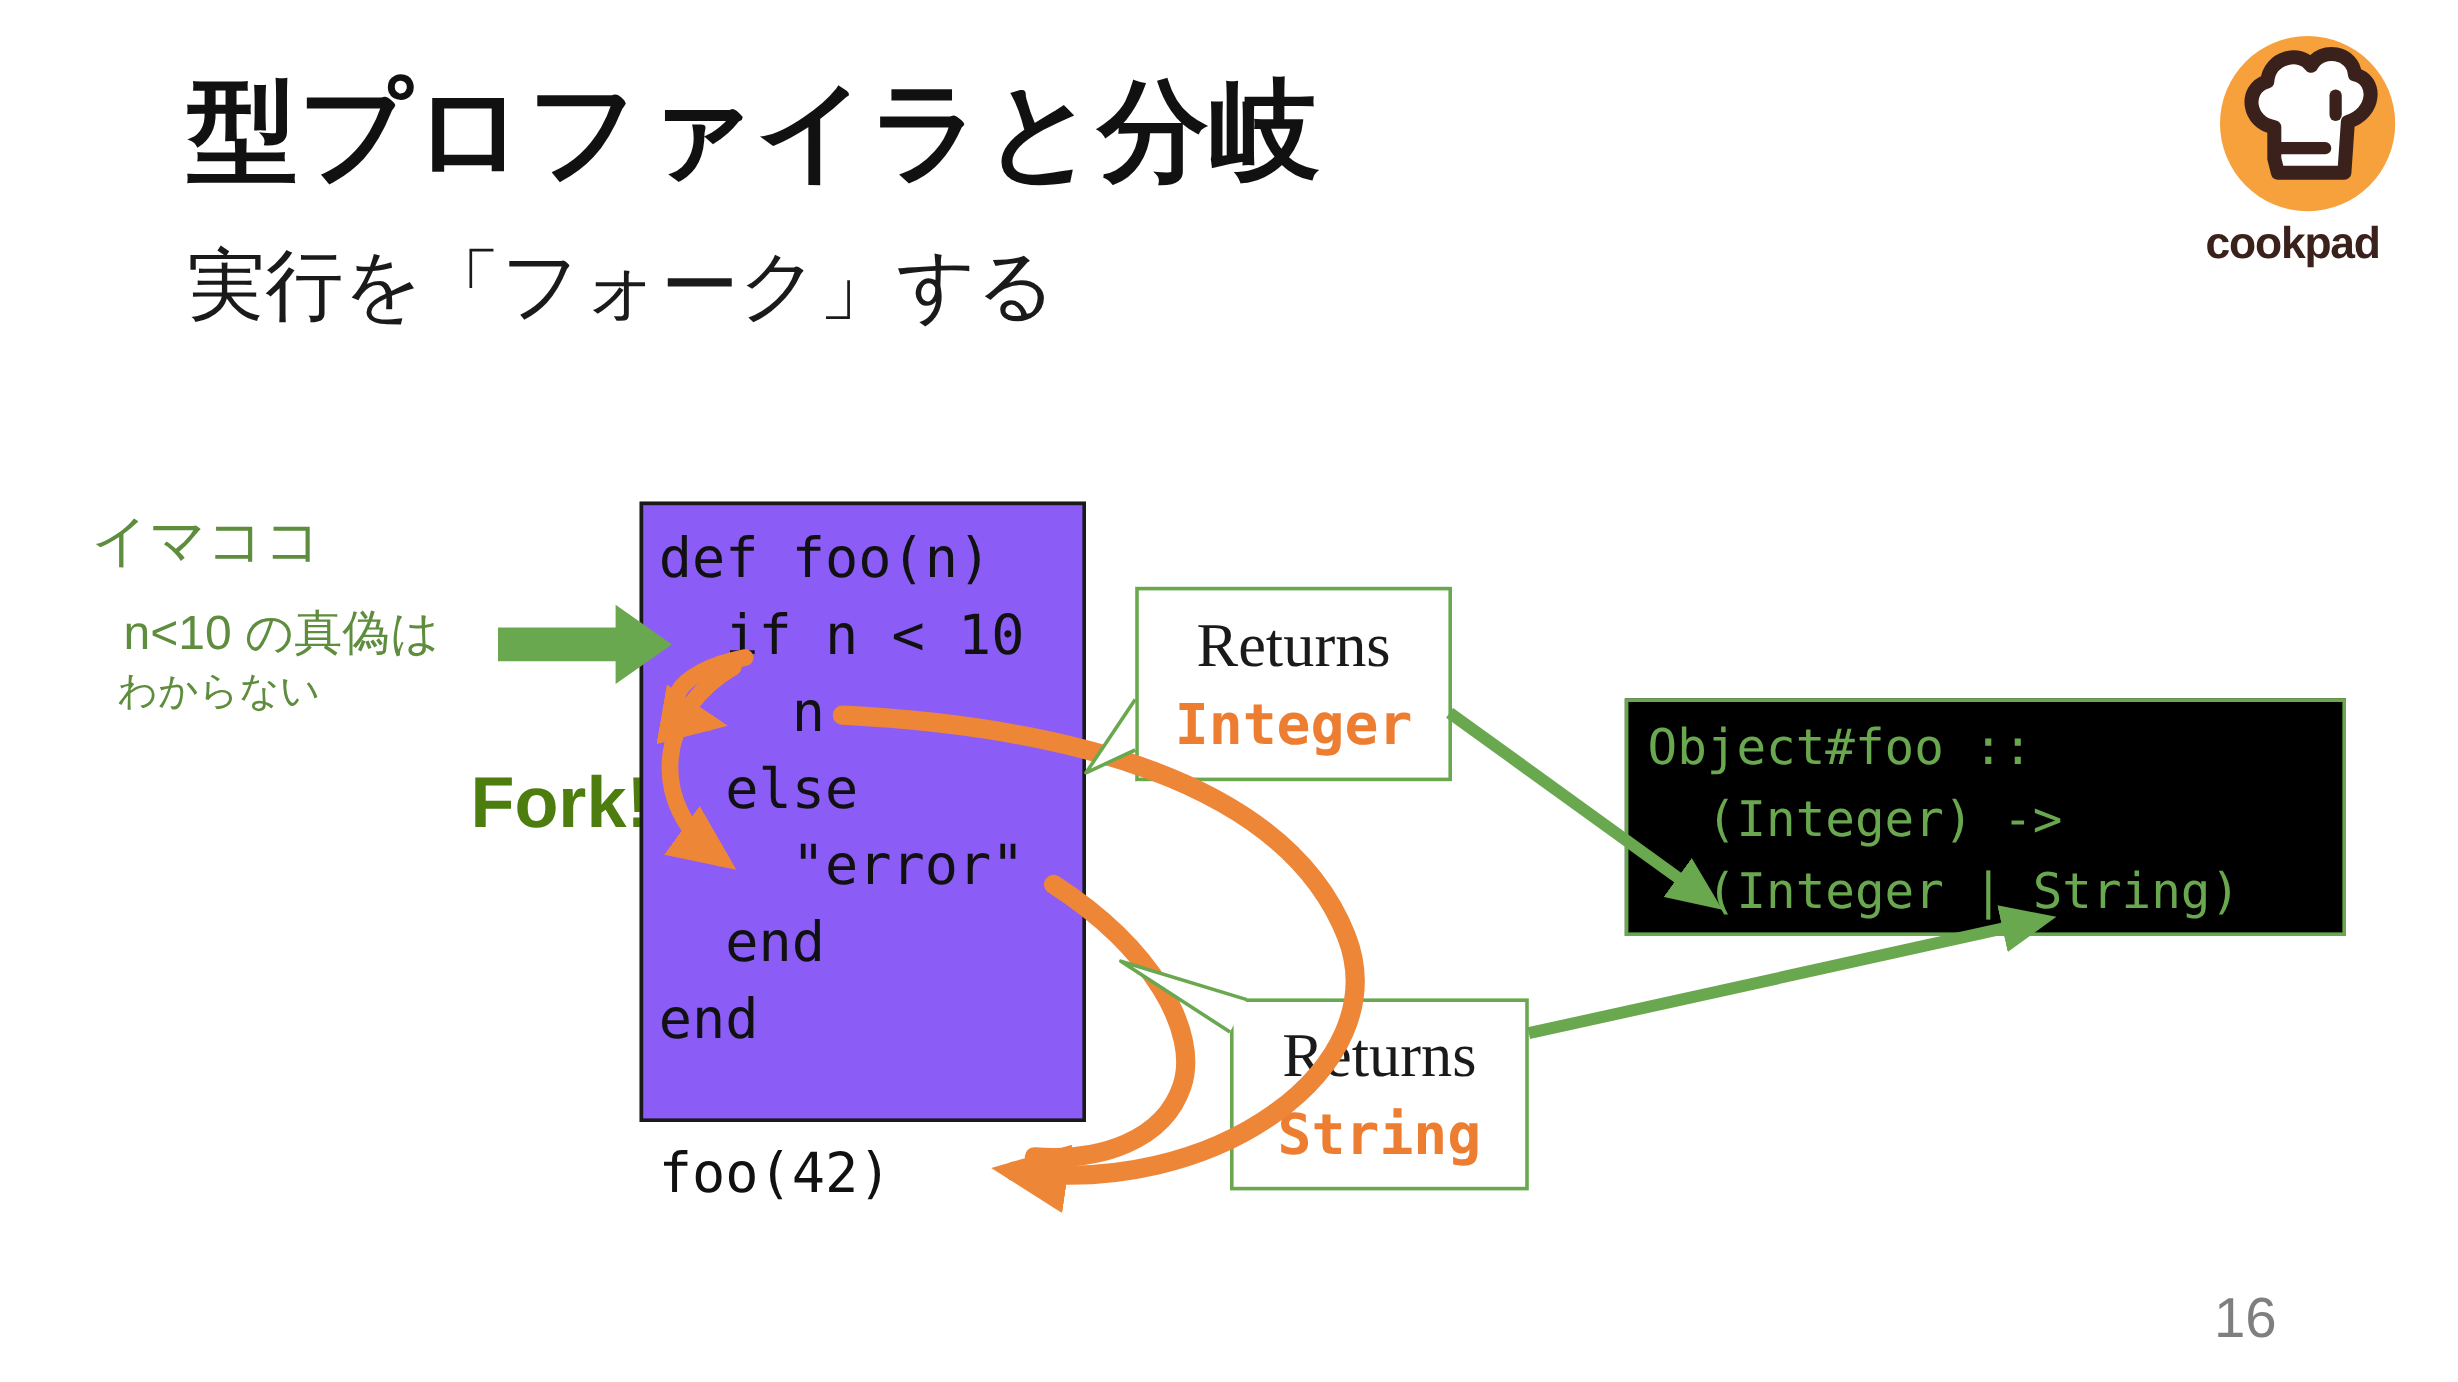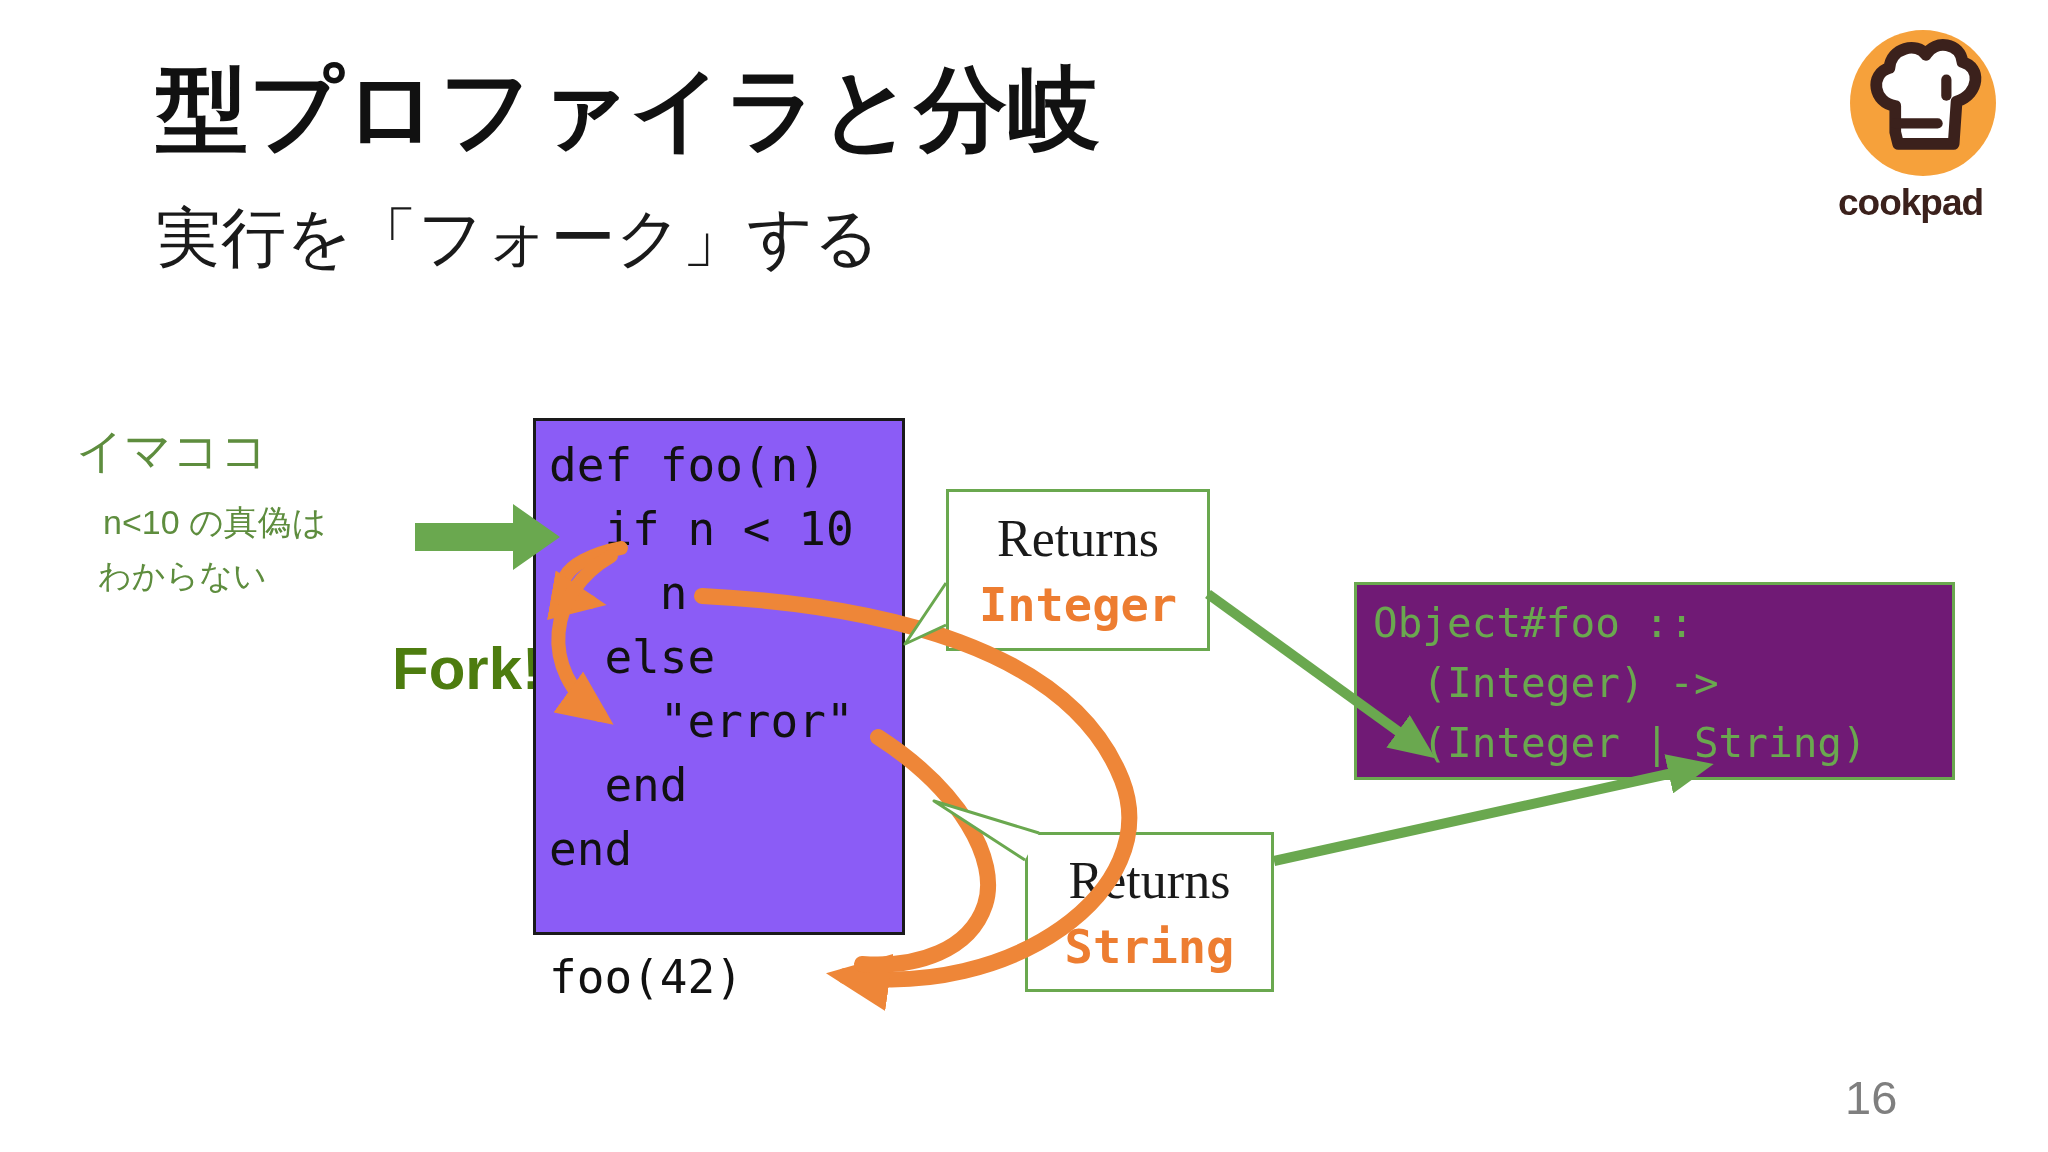--- a/index.html
+++ b/index.html
@@ -12,39 +12,39 @@
   .title { left:156px; top:48px; font-size:92px; font-weight:bold; color:#111; letter-spacing:1px; }
   .subtitle { left:156px; top:194px; font-size:65px; font-weight:500; color:#1a1a1a; }
 
   .logo-circle { left:1850px; top:30px; width:146px; height:146px; border-radius:50%; background:#F6A13B; }
   .logo-circle svg { position:absolute; left:0; top:0; }
   .wordmark { left:1838px; top:182px; width:170px; font-size:37px; font-weight:bold;
               color:#3B211C; letter-spacing:-1px; }
 
   .green-note { color:#5E8D3E; }
   .now-here { left:76px; top:420px; font-size:47px; }
-  .ann-1 { left:103px; top:500px; font-size:34px; }
+  .ann-1 { left:103px; top:500px; font-size:40px; }
   .ann-2 { left:98px; top:554px; font-size:33px; }
 
   .fork-label { left:392px; top:634px; font-size:60px; font-weight:bold; color:#4d7c0f; }
 
   .code-box { left:533px; top:418px; width:372px; height:517px; border:3px solid #1a1a1a; background:#8b5cf6; box-sizing:border-box; }
   .code-box .code { padding:12px 0 0 13px; }
   .code-line { white-space:pre; font-family:"DejaVu Sans Mono","Liberation Mono",monospace;
                font-size:46px; line-height:64px; height:64px; color:#111; }
 
   .bubble { border:3px solid #6AA84F; background:#fff; box-sizing:border-box;
             display:flex; flex-direction:column; align-items:center; justify-content:center; }
   .bubble-integer { left:946px; top:489px; width:264px; height:162px; }
   .bubble-string  { left:1025px; top:832px; width:249px; height:160px; }
   .bubble .ret { font-size:52px; color:#1a1a1a; line-height:70px;font-family:Liberation Serif, serif; }
   .bubble .type { font-family:"DejaVu Sans Mono","Liberation Mono",monospace; font-weight:bold;
                   font-size:47px; color:#ED7D31; line-height:62px; }
 
-  .sig-box { left:1354px; top:582px; width:601px; height:198px; border:3px solid #6AA84F; background:#701a75; box-sizing:border-box; padding:8px 0 0 16px; }
+  .sig-box { left:1354px; top:582px; width:601px; height:198px; border:3px solid #6AA84F; background:#000000; box-sizing:border-box; padding:8px 0 0 16px; }
   .sig-line { white-space:pre; font-family:"DejaVu Sans Mono","Liberation Mono",monospace;
               font-size:41px; line-height:60px; color:#6AA84F; }
 
   .page-number { left:1845px; top:1070px; font-size:47px; color:#7F7F7F; }
 
   .overlay { left:0; top:0; width:2048px; height:1152px; pointer-events:none; z-index:10; }
 </style>
 </head>
 <body>
 

